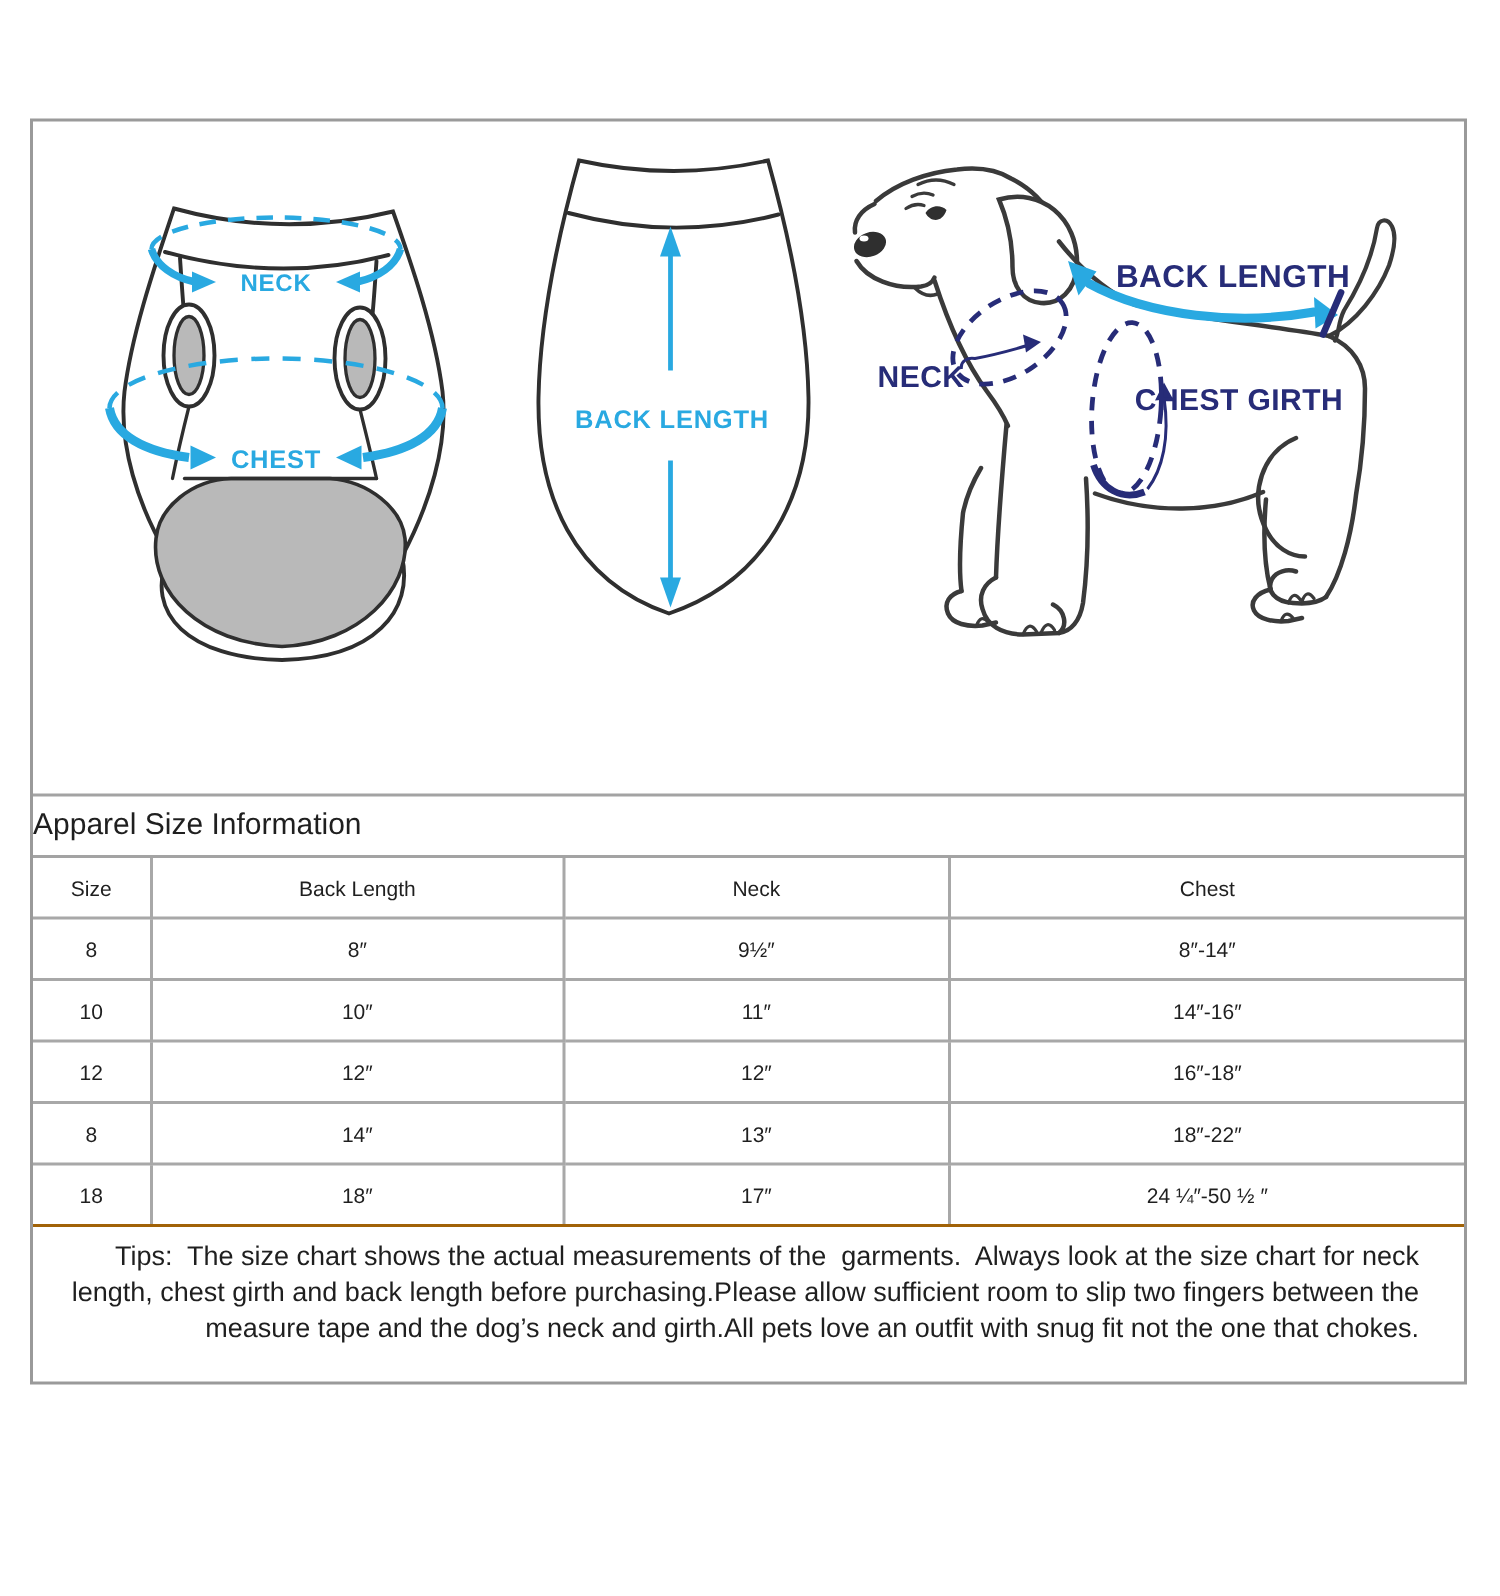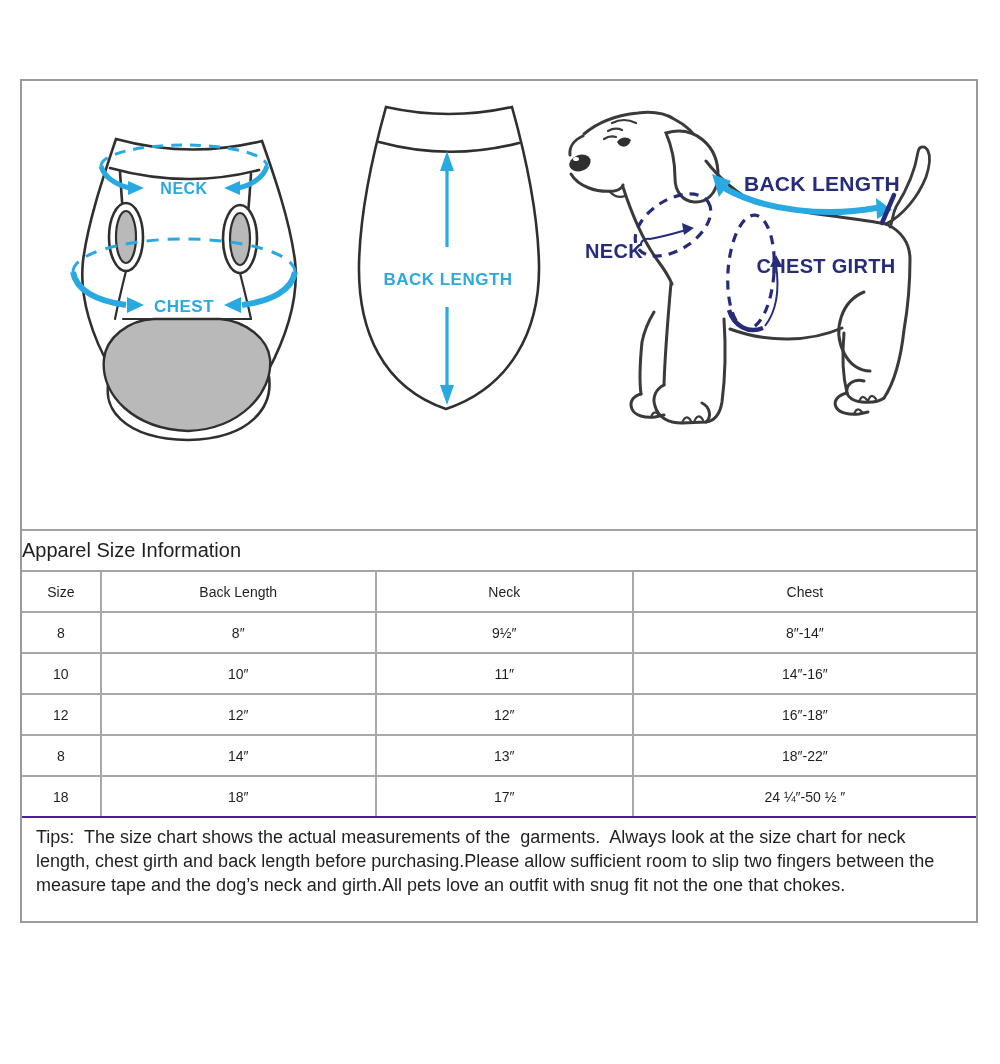--- a/index.html
+++ b/index.html
@@ -13,22 +13,22 @@
   .cyan-label{fill:#29a9e1;font-weight:bold;letter-spacing:.5px;}
   .navy-label{fill:#272c78;font-weight:bold;letter-spacing:.3px;}
   .title-row{height:39px;line-height:39px;font-size:20px;border-bottom:2px solid #a3a3a3;}
   table.size-table{width:100%;border-collapse:collapse;border-style:hidden;table-layout:fixed;}
   table.size-table th,table.size-table td{border:2px solid #a8a8a8;text-align:center;font-weight:normal;
     font-size:14px;padding:0;height:39px;vertical-align:middle;}
   th.c-size,td.c-size{width:8.2%;}
   th.c-back,td.c-back{width:28.8%;}
   th.c-neck,td.c-neck{width:26.9%;}
   th.c-chest,td.c-chest{width:36.1%;}
-  .tips{border-top:2px solid #4c1d95;padding:7px 14px 10px 14px;font-size:18px;line-height:1.34;
-    white-space:pre-wrap;min-height:86px;}
+  .tips{border-top:2px solid #a16207;padding:7px 30px 10px 14px;font-size:18px;line-height:1.34;
+    white-space:pre-wrap;min-height:86px;text-align:right;}
 </style>
 </head>
 <body>
 
 <div class="frame">
 
   <div class="art">
 
     <svg class="svg-front" width="235" height="345" viewBox="0 0 235 345">
       <g fill="none" stroke="#2f2f2f" stroke-width="2.6" stroke-linecap="round">

